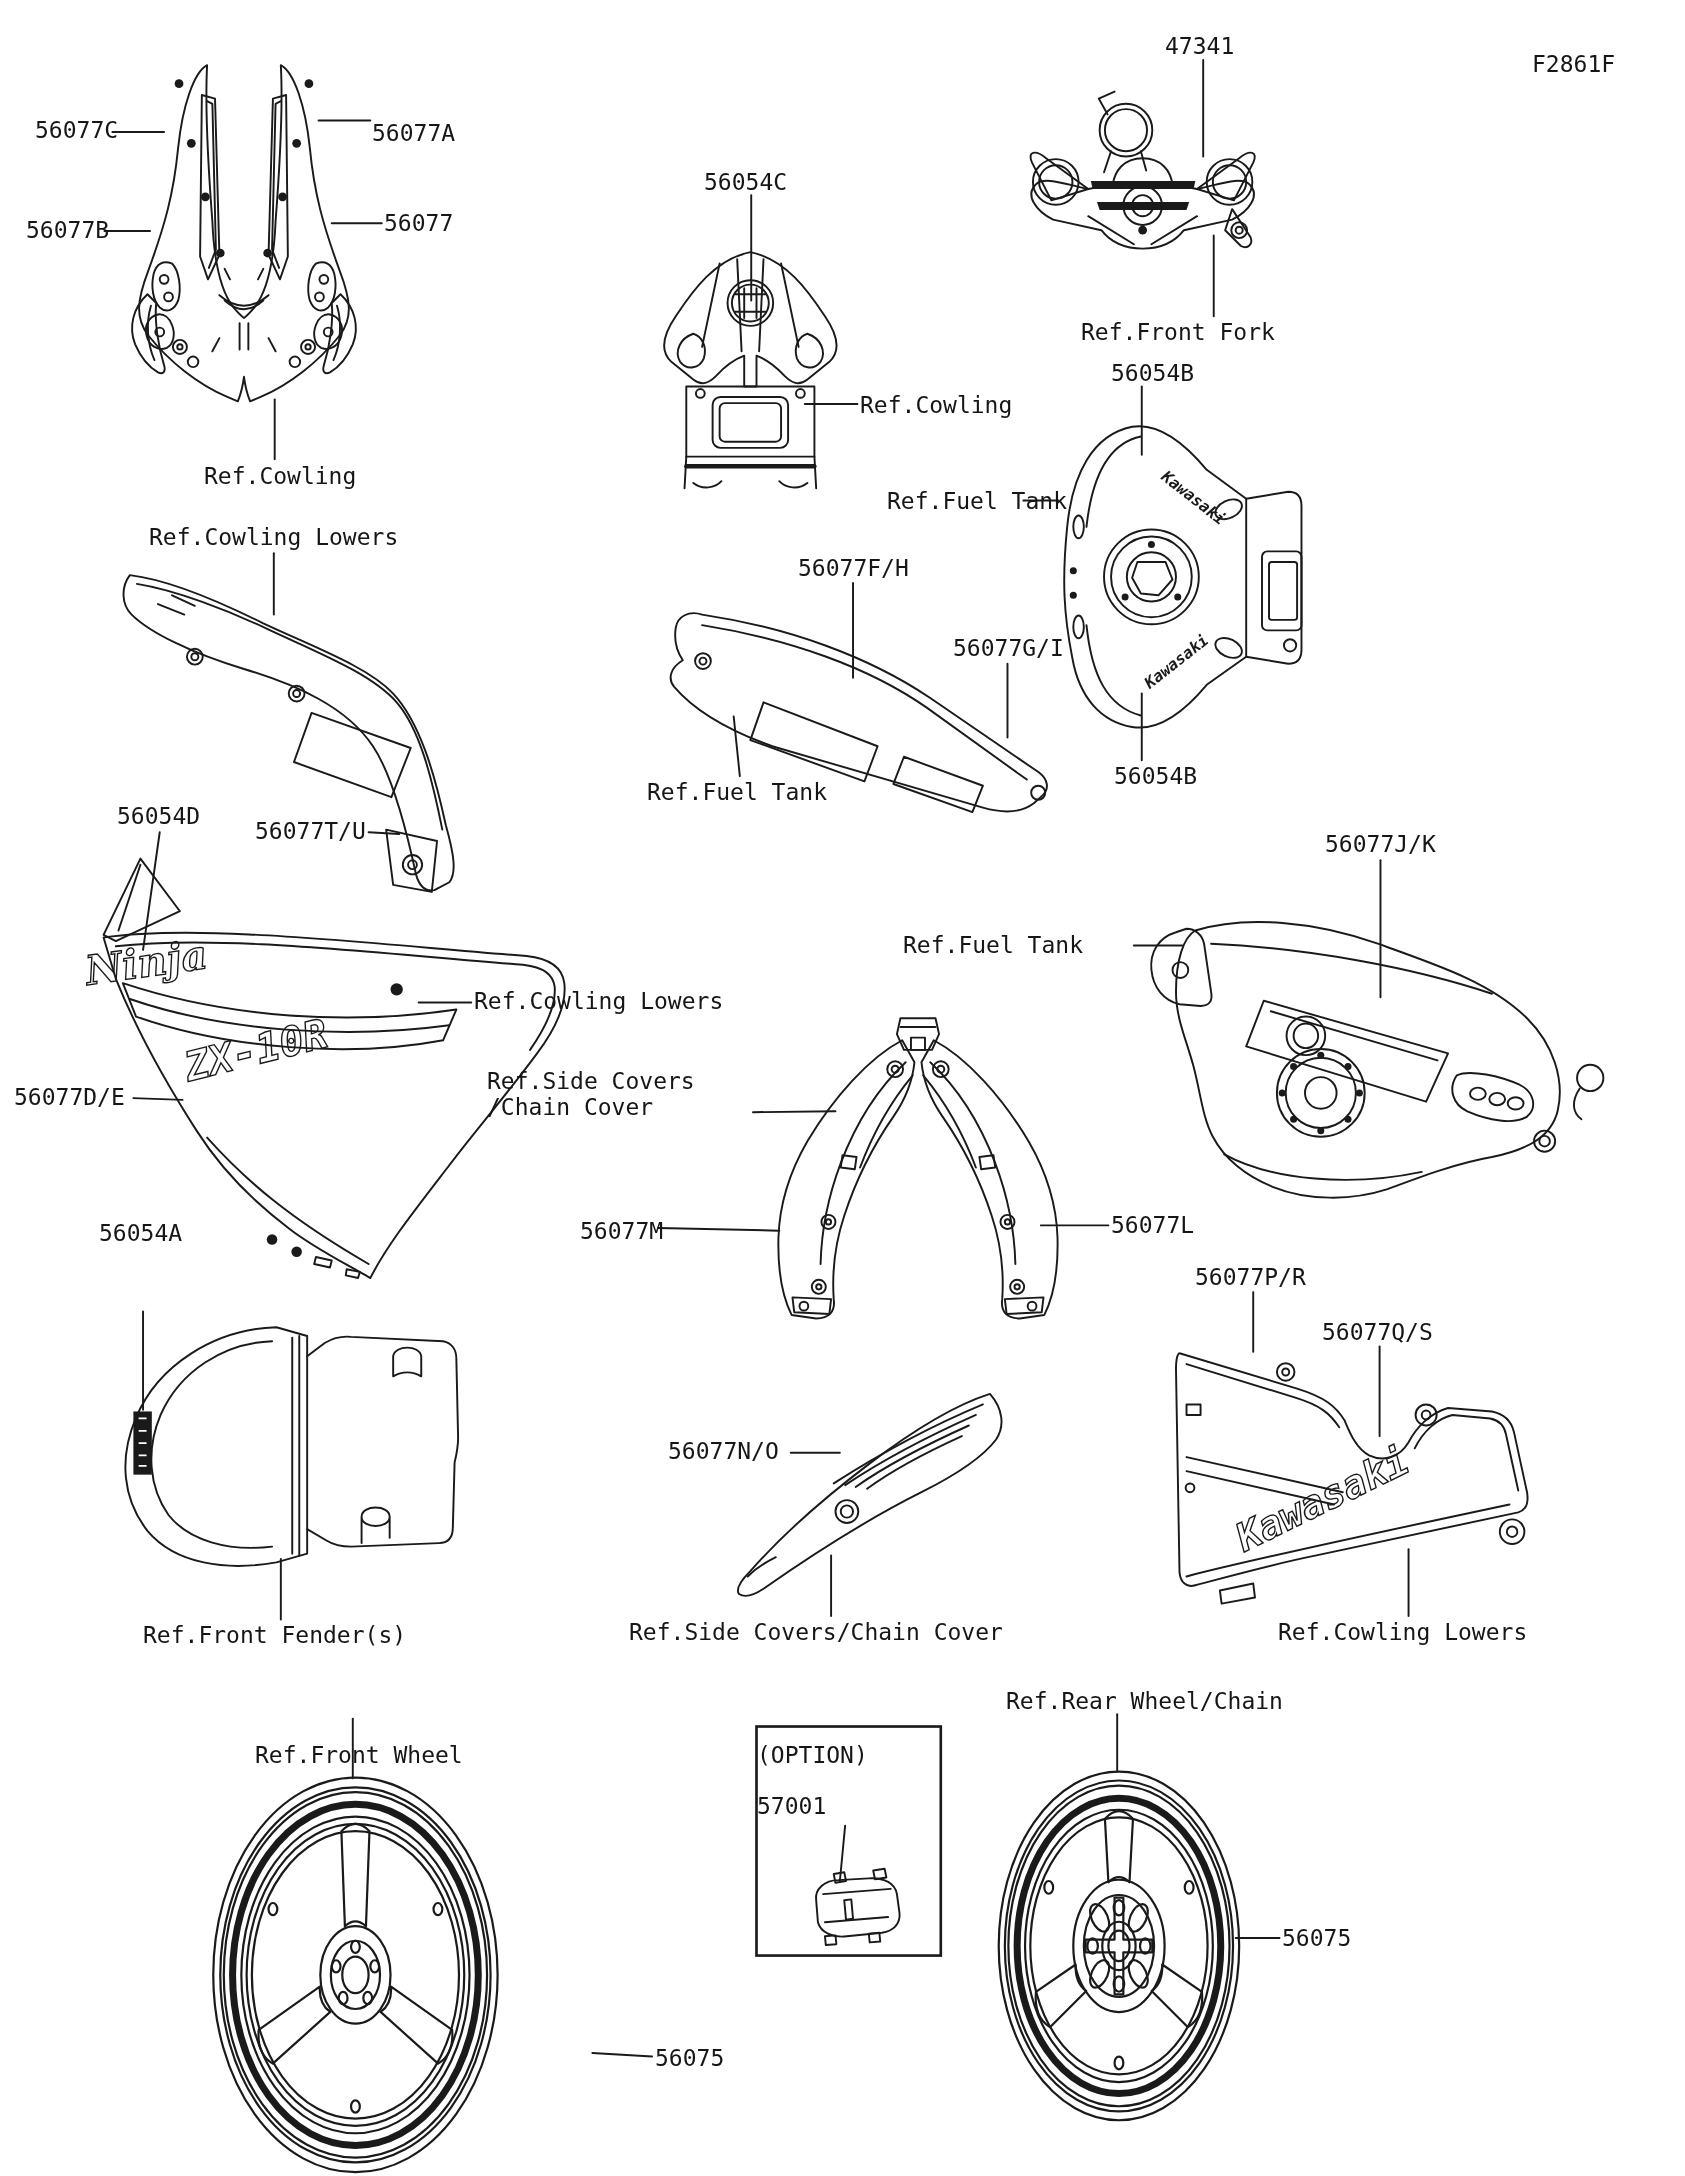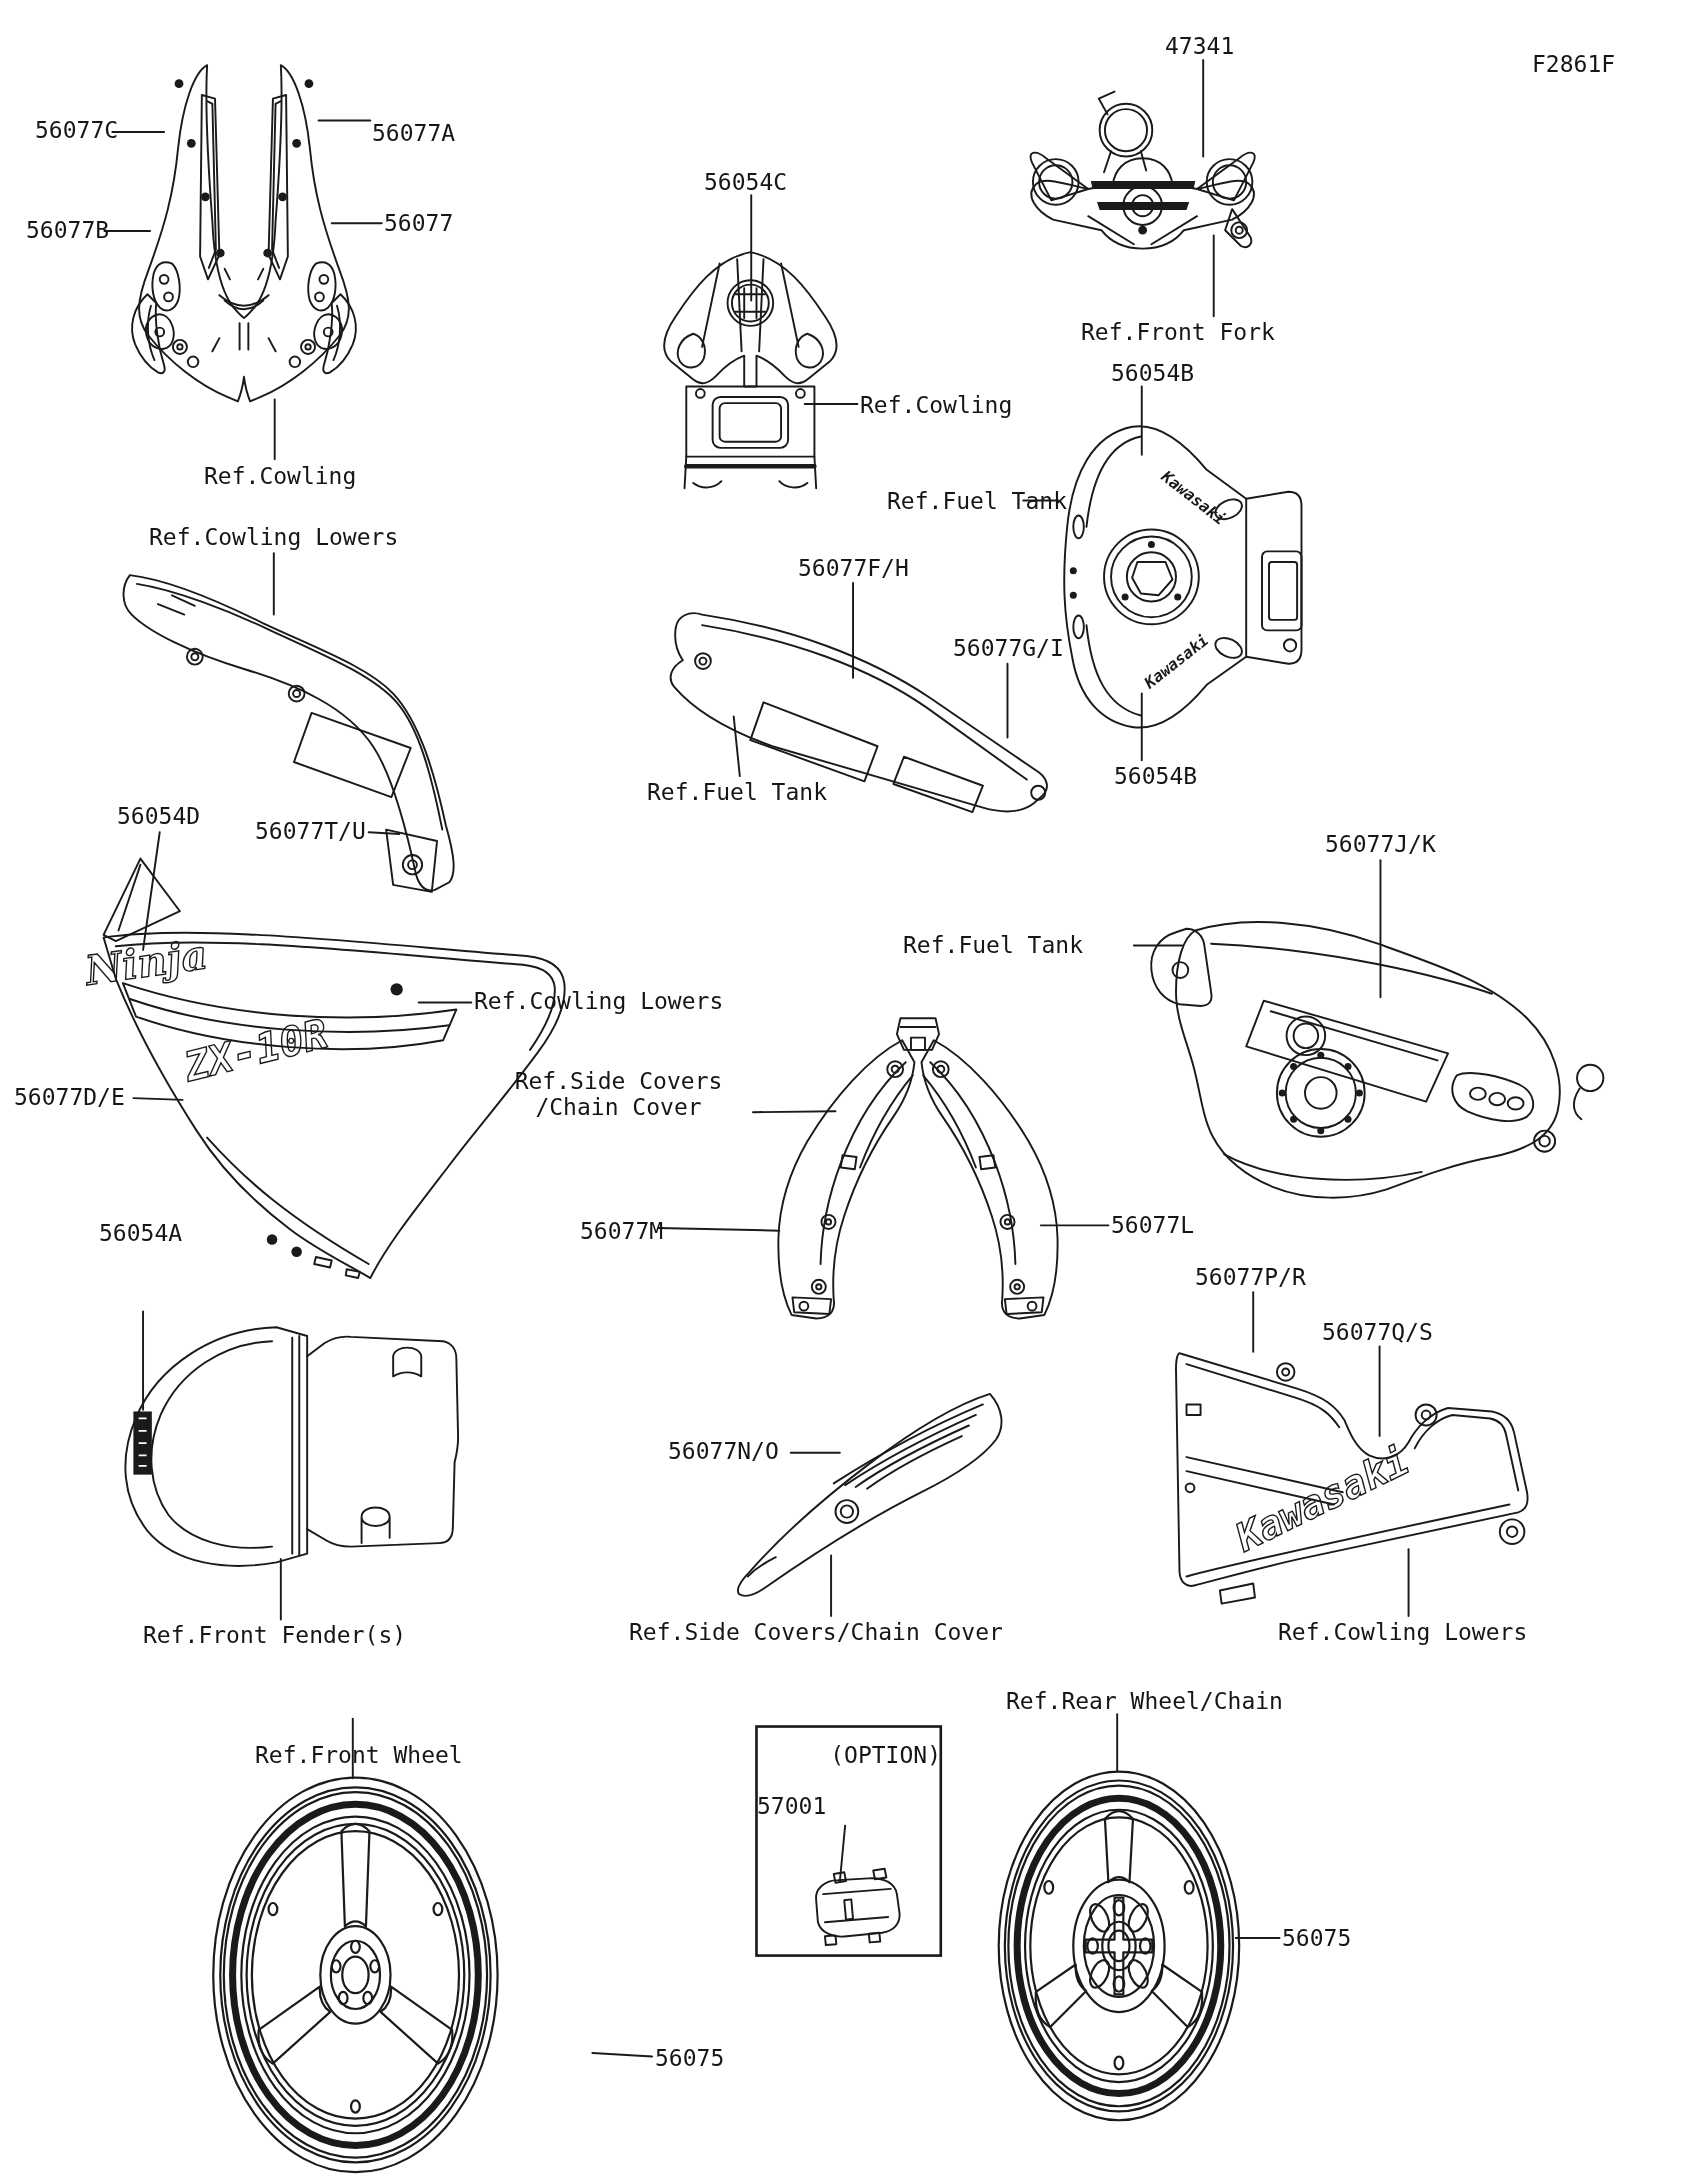--- a/index.html
+++ b/index.html
@@ -1,21 +1,21 @@
 <!DOCTYPE html>
 <html style="font-size:14px"><head>
 <meta charset="utf-8">
 <style>
   html,body{margin:0;padding:0;background:#888;}
   .canvas{position:relative;width:1685px;height:2177px;background:#ffffff;overflow:hidden;
           font-family:"DejaVu Sans Mono", monospace;}
   .art{position:absolute;left:0;top:0;width:1685px;height:2177px;}
   .lbl{position:absolute;font-size:23px;line-height:26px;color:#161616;white-space:pre-line;
        letter-spacing:0px;}
-  .lbl-right{text-align:center;}
+  .lbl-right{text-align:left;}
   svg{display:block;}
   .ln{stroke:#1a1a1a;stroke-width:2.2;fill:none;stroke-linecap:round;stroke-linejoin:round;}
   .ln-thick{stroke:#1a1a1a;stroke-width:5;fill:none;stroke-linecap:round;}
   .fill{fill:#1a1a1a;stroke:none;}
   .outline-text{fill:none;stroke:#1a1a1a;stroke-width:1.6;}
 </style>
 </head>
 <body>
 
 <div class="canvas">
@@ -448,17 +448,17 @@
   <div class="lbl" style="left:99px;top:1220px">56054A</div>
   <div class="lbl" style="left:668px;top:1438px">56077N/O</div>
   <div class="lbl" style="left:629px;top:1619px">Ref.Side Covers/Chain Cover</div>
   <div class="lbl" style="left:143px;top:1622px">Ref.Front Fender(s)</div>
   <div class="lbl" style="left:1278px;top:1619px">Ref.Cowling Lowers</div>
   <div class="lbl" style="left:255px;top:1742px">Ref.Front Wheel</div>
   <div class="lbl" style="left:1006px;top:1688px">Ref.Rear Wheel/Chain</div>
   <div class="lbl" style="left:655px;top:2045px">56075</div>
   <div class="lbl" style="left:1282px;top:1925px">56075</div>
 
-  <div class="lbl" style="left:757px;top:1742px;width:184px;text-align:right">(OPTION)</div>
+  <div class="lbl" style="left:757px;top:1742px;width:184px;text-align:left">(OPTION)</div>
   <div class="lbl" style="left:757px;top:1793px;width:184px;text-align:left">57001</div>
 
 </div>
 
 
 </body></html>

